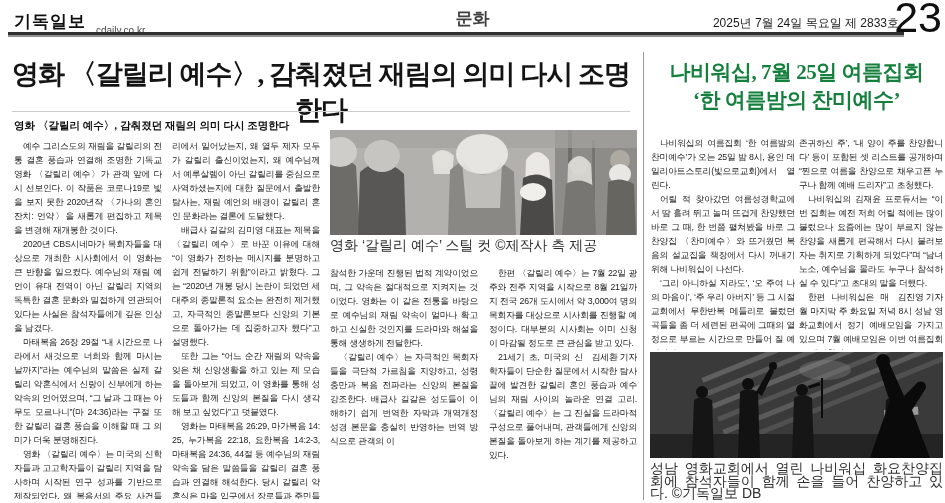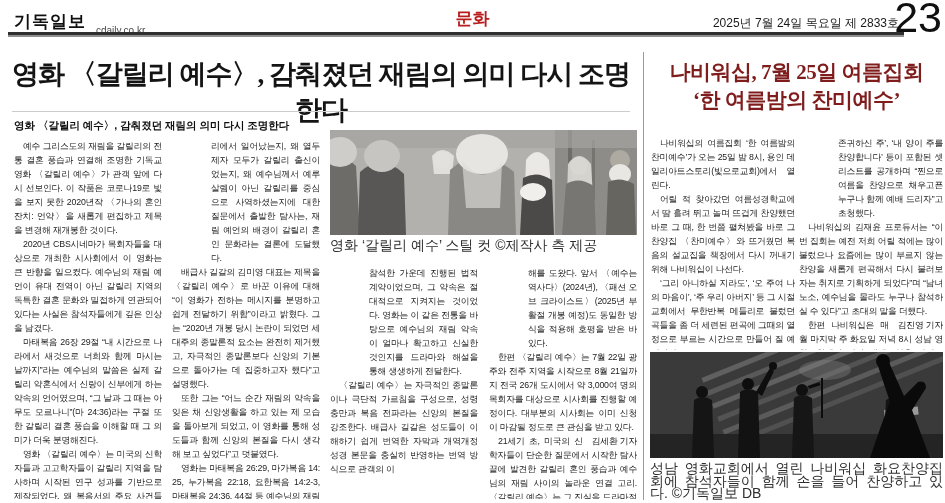--- a/index.html
+++ b/index.html
@@ -4,35 +4,35 @@
 <style>
   html,body { margin:0; padding:0; background:#e9e9e9; }
   #page {
     position:relative; width:945px; height:503px; margin:0 auto;
     background:#ffffff; overflow:hidden;
     font-family:"Liberation Sans","DejaVu Sans",sans-serif; color:#1e1e1e;
   }
   
   .masthead { position:absolute; left:14px; top:10px; font-size:17px; font-weight:700; letter-spacing:1px; color:#0f0f0f; }
   .site-url { position:absolute; left:96px; top:25px; font-size:10px; color:#4a4a4a; }
-  .section-title { position:absolute; left:0; top:7px; width:945px; text-align:center; font-size:17px; font-weight:700; color:#b91c1c; }
+  .section-title { position:absolute; left:0; top:7px; width:945px; text-align:center; font-size:17px; font-weight:700; color:#404040; }
   .dateline { position:absolute; right:46px; top:15px; font-size:12px; color:#1a1a1a; }
   .page-number { position:absolute; right:3px; top:-7px; font-size:43px; font-weight:400; color:#101010; }
   .header-rule { position:absolute; left:8px; top:32px; width:896px; height:5px;
     background:linear-gradient(to bottom,#2f2f2f 0%,#2f2f2f 55%,#909090 55%,#909090 100%); }
   
   .serif { font-family:"Liberation Serif","DejaVu Serif",serif; }
   .col, .scol {
     position:absolute; font-size:8.8px; line-height:14px; letter-spacing:-0.2px;
     text-align:justify; word-break:break-all; color:#1c1c1c; overflow:hidden;
   }
   .col { width:148px; }
   .scol { width:144px; }
   .col p, .scol p { margin:0; text-indent:9px; }
-  .col p.cont, .scol p.cont { text-indent:0;margin-left:39px; }
+  .col p.cont, .scol p.cont { text-indent:0; }
   .closing-para { margin:0; text-indent:9px; }
   .byline { float:right; color:#111; }
   .photo-caption { position:absolute; font-size:14px; line-height:12.5px; color:#2e2e2e; text-align:justify; word-break:break-all; }
   
   .main-headline {
     position:absolute; left:10px; top:56px; width:622px; text-align:center;
     font-size:27px; font-weight:700; letter-spacing:-1px; color:#141414;
   }
   .main-rule { position:absolute; left:12px; top:111px; width:618px; height:1px; background:#cccccc; }
   .main-subhead { position:absolute; left:14px; top:119px; width:612px; font-size:10.5px; font-weight:700; color:#101010; }
@@ -40,21 +40,21 @@
   #col2 { left:172px; top:139px; height:360px; }
   #col3 { left:330px; top:266px; height:233px; }
   #col4 { left:489px; top:266px; height:233px; }
   .main-photo { position:absolute; left:330px; top:130px; width:307px; height:105px; }
   #main-caption { left:330px; top:239px; width:307px; }
   
   .article-divider { position:absolute; left:643px; top:52px; width:1px; height:448px; background:#9a9a9a; }
   
   .side-headline {
     position:absolute; left:650px; top:58px; width:293px; text-align:center;
-    font-size:21px; line-height:28px; font-weight:700; letter-spacing:-0.5px; color:#7f1d1d;
+    font-size:21px; line-height:28px; font-weight:700; letter-spacing:-0.5px; color:#15803d;
   }
   #scol1 { left:651px; top:136px; height:214px; }
   #scol2 { left:799px; top:136px; height:214px; }
   .side-photo { position:absolute; left:650px; top:352px; width:293px; height:106px; }
   #side-caption { left:650px; top:462px; width:293px; }
   svg { display:block; }
 </style>
 </head>
 <body>
 
@@ -78,24 +78,23 @@
       <p class="">영화 〈갈릴리 예수〉는 미국의 신학자들과 고고학자들이 갈릴리 지역을 탐사하며 시작된 연구 성과를 기반으로 제작되었다. 왜 복음서의 주요 사건들이 갈릴</p>
     </div>
   <div id="col2" class="col">
       <p class="cont">리에서 일어났는지, 왜 열두 제자 모두가 갈릴리 출신이었는지, 왜 예수님께서 예루살렘이 아닌 갈릴리를 중심으로 사역하셨는지에 대한 질문에서 출발한 탐사는, 재림 예언의 배경이 갈릴리 혼인 문화라는 결론에 도달했다.</p>
       <p class="">배급사 길갈의 김미영 대표는 제목을 〈갈릴리 예수〉로 바꾼 이유에 대해 “이 영화가 전하는 메시지를 분명하고 쉽게 전달하기 위함”이라고 밝혔다. 그는 “2020년 개봉 당시 논란이 되었던 세대주의 종말론적 요소는 완전히 제거했고, 자극적인 종말론보다 신앙의 기본으로 돌아가는 데 집중하고자 했다”고 설명했다.</p>
       <p class="">또한 그는 “어느 순간 재림의 약속을 잊은 채 신앙생활을 하고 있는 제 모습을 돌아보게 되었고, 이 영화를 통해 성도들과 함께 신앙의 본질을 다시 생각해 보고 싶었다”고 덧붙였다.</p>
       <p class="">영화는 마태복음 26:29, 마가복음 14:25, 누가복음 22:18, 요한복음 14:2-3, 마태복음 24:36, 44절 등 예수님의 재림 약속을 담은 말씀들을 갈릴리 결혼 풍습과 연결해 해석한다. 당시 갈릴리 약혼식은 마을 입구에서 장로들과 주민들이</p>
     </div>
   <div id="col3" class="col">
       <p class="cont">참석한 가운데 진행된 법적 계약이었으며, 그 약속은 절대적으로 지켜지는 것이었다. 영화는 이 같은 전통을 바탕으로 예수님의 재림 약속이 얼마나 확고하고 신실한 것인지를 드라마와 해설을 통해 생생하게 전달한다.</p>
-      <p class="">〈갈릴리 예수〉는 자극적인 종말론이나 극단적 가르침을 구성으로, 성령 충만과 복음 전파라는 신앙의 본질을 강조한다. 배급사 길갈은 성도들이 이해하기 쉽게 번역한 자막과 개역개정 성경 본문을 충실히 반영하는 번역 방식으로 관객의 이</p>
+      <p class="">〈갈릴리 예수〉는 자극적인 목회자들을 극단적 가르침을 지양하고, 성령 충만과 복음 전파라는 신앙의 본질을 강조한다. 배급사 길갈은 성도들이 이해하기 쉽게 번역한 자막과 개역개정 성경 본문을 충실히 반영하는 번역 방식으로 관객의 이</p>
     </div>
   <div id="col4" class="col">
-    <p class="cont">해를 도왔다. 앞서 〈예수는 역사다〉(2024년), 〈패션 오브 크라이스트〉(2025년 부활절 개봉 예정)도 동일한 방식을 적용해 호평을 받은 바 있다.</p>
       <p class="">한편 〈갈릴리 예수〉는 7월 22일 광주와 전주 지역을 시작으로 8월 21일까지 전국 26개 도시에서 약 3,000여 명의 목회자를 대상으로 시사회를 진행할 예정이다. 대부분의 시사회는 이미 신청이 마감될 정도로 큰 관심을 받고 있다.</p>
       <p class="closing-para"><span class="byline">김세환 기자</span><span>21세기 초, 미국의 신학자들이 단순한 질문에서 시작한 탐사 끝에 발견한 갈릴리 혼인 풍습과 예수님의 재림 사이의 놀라운 연결 고리. 〈갈릴리 예수〉는 그 진실을 드라마적 구성으로 풀어내며, 관객들에게 신앙의 본질을 돌아보게 하는 계기를 제공하고 있다.</span></p>
   </div>
 
   <div class="main-photo">
     <svg width="307" height="105" viewBox="0 0 307 105">
       <rect width="307" height="105" fill="#b3b1ad"></rect>
       <rect x="225" y="0" width="82" height="105" fill="#8e8c88"></rect>
       <rect x="238" y="0" width="4" height="70" fill="#6f6d69"></rect>
       <rect x="262" y="10" width="3" height="60" fill="#77756f"></rect>

